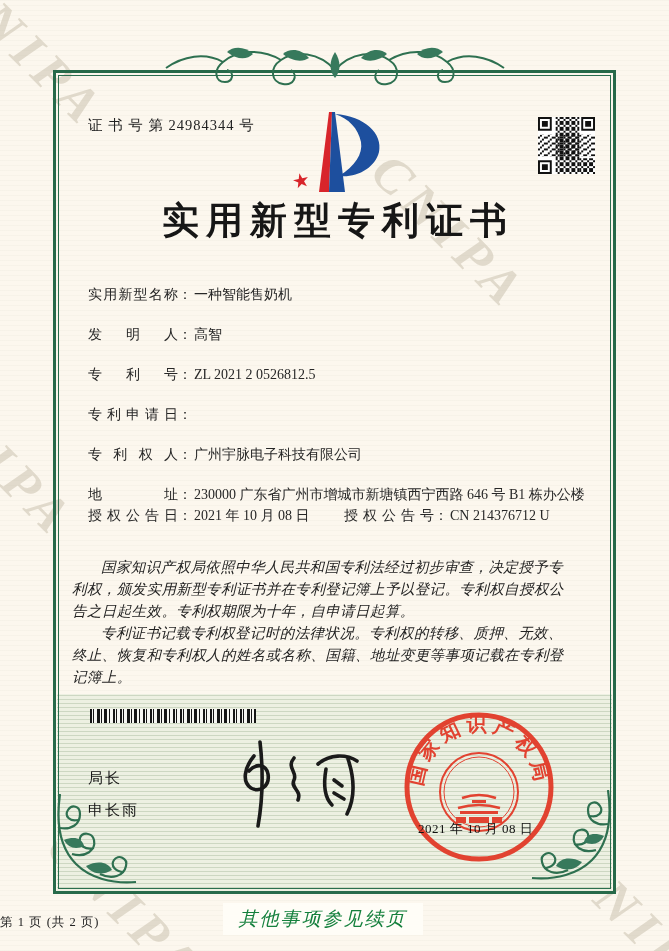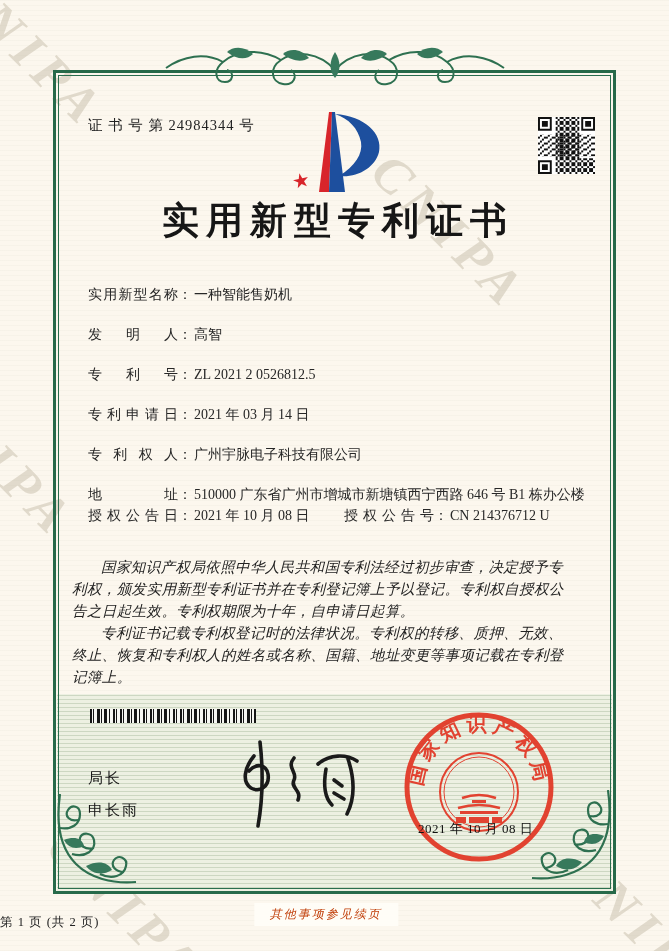--- a/index.html
+++ b/index.html
@@ -60,21 +60,21 @@
       #151515 14px 17px,#f6f6f2 17px 19px,#151515 19px 20px,#f6f6f2 20px 23px,
       #151515 23px 25px,#f6f6f2 25px 26px,#151515 26px 27px,#f6f6f2 27px 30px);
   }
   .sig-text{position:absolute;left:88px;top:762px;font-family:"Liberation Sans","DejaVu Sans",sans-serif;font-size:15px;line-height:32px;color:#151515;letter-spacing:2px;}
   .signature{position:absolute;left:220px;top:736px;}
   .seal{position:absolute;left:400px;top:710px;opacity:.95;}
   .seal-date{position:absolute;left:418px;top:820px;font-size:13px;color:#111;letter-spacing:.5px;}
   .page-num{position:absolute;left:0;top:866px;width:100%;text-align:left;font-size:12.5px;color:#222;letter-spacing:1px;margin-top:48px;}
   .cont-note{
     position:absolute;left:50%;top:903px;transform:translateX(-56%);
-    background:#fffdf7;padding:3px 16px;font-size:12px;font-style:italic;color:#c2410c;letter-spacing:2px;white-space:nowrap;
+    background:#fffdf7;padding:3px 16px;font-size:19px;font-style:italic;color:#15803d;letter-spacing:2px;white-space:nowrap;
   }
 </style>
 </head>
 <body>
 
 <div class="page">
 
   <div class="wm" style="left:-70px;top:20px;">CNIPA</div>
   <div class="wm" style="left:352px;top:202px;">CNIPA</div>
   <div class="wm" style="left:-100px;top:430px;">CNIPA</div>
@@ -181,31 +181,30 @@
         <span class="val">高智</span>
     </div>
     <div class="row">
       <span class="lbl">专利号</span>
         <span class="colon">：</span>
         <span class="val">ZL 2021 2 0526812.5</span>
     </div>
     <div class="row">
       <span class="lbl">专利申请日</span>
         <span class="colon">：</span>
-        <span class="val">2021 年 03 月 14 日</span>
     </div>
     <div class="row">
       <span class="lbl">专利权人</span>
         <span class="colon">：</span>
         <span class="val">广州宇脉电子科技有限公司</span>
     </div>
     <div class="row address">
       <span class="lbl">地址</span>
         <span class="colon">：</span>
-        <span class="val addr">510000 广东省广州市增城市新塘镇西宁西路 646 号 B1 栋办公楼</span>
+        <span class="val addr">230000 广东省广州市增城市新塘镇西宁西路 646 号 B1 栋办公楼</span>
     </div>
     <div class="row">
       <span class="half1">
         <span class="lbl">授权公告日</span>
           <span class="colon">：</span>
           <span class="val">2021 年 10 月 08 日</span>
       </span>
       <span class="half2">
         <span class="lbl">授权公告号</span>
           <span class="colon">：</span>

